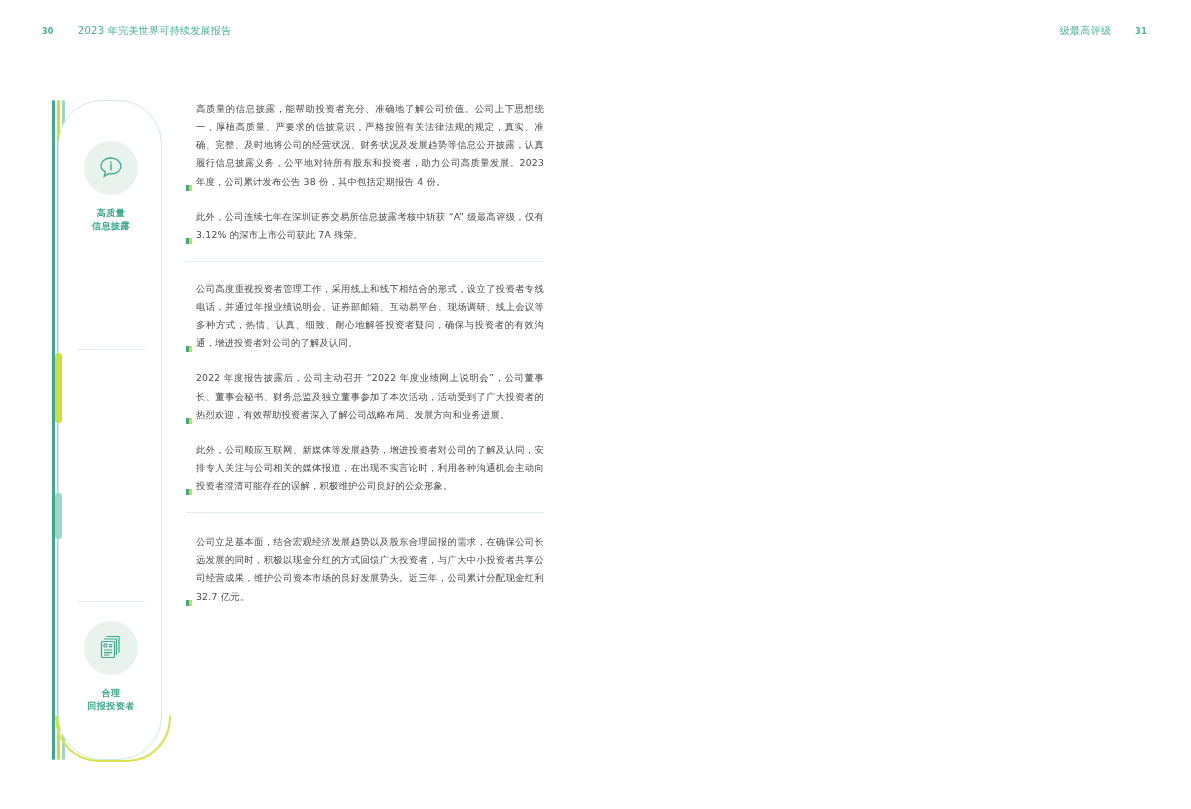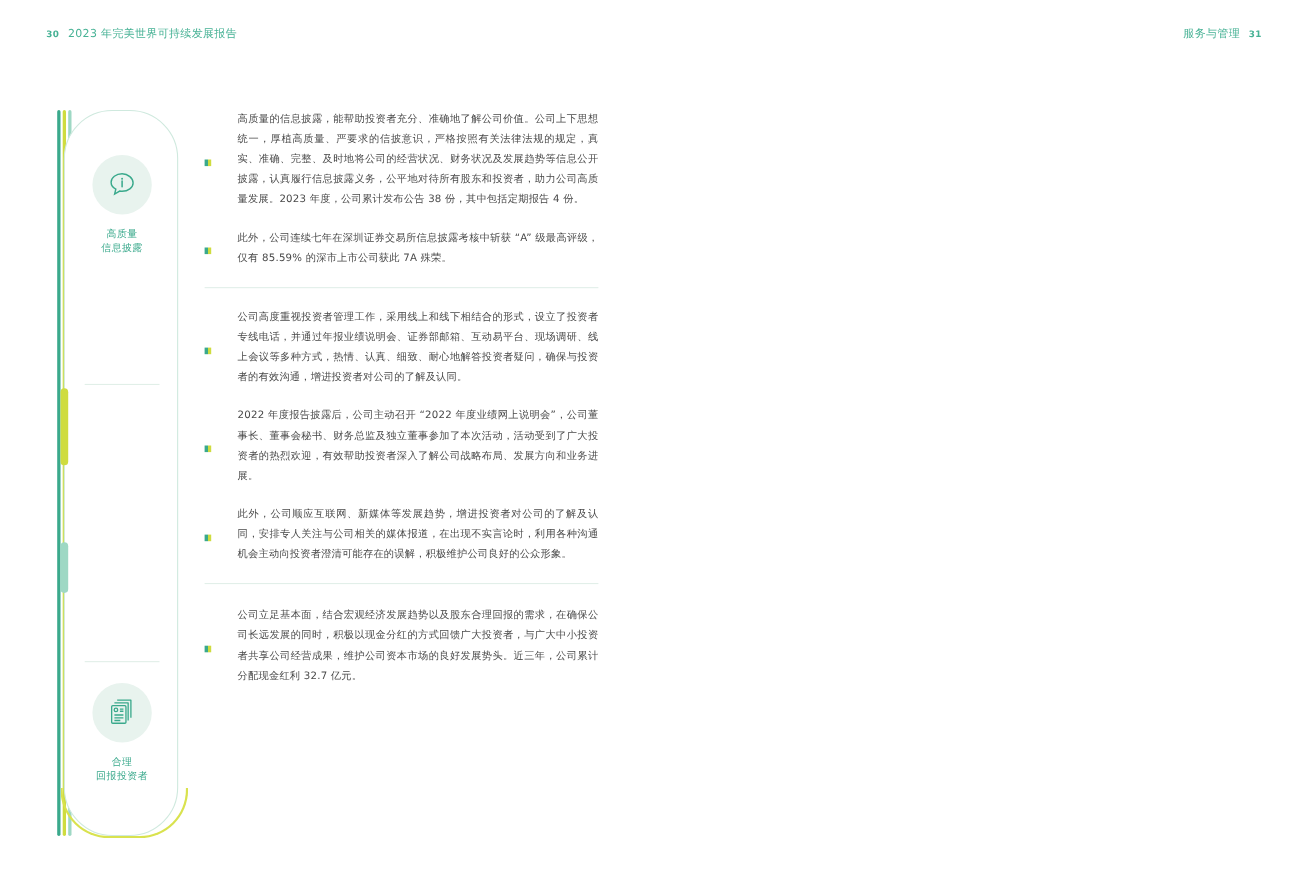--- a/index.html
+++ b/index.html
@@ -8,21 +8,21 @@
     background:#ffffff;
     font-family:"DejaVu Sans","Liberation Sans",sans-serif;
     overflow:hidden;
     position:relative;
   }
   .page{position:absolute;inset:0;display:flex;}
   .page-half{position:relative;width:595.5px;height:809px;}
   .page-half.right{border-left:0px solid transparent;}
 
   
-  .runhead{position:absolute;top:24px;display:flex;align-items:center;gap:8px;
+  .runhead{position:absolute;top:24px;display:flex;align-items:center;gap:24px;
            font-size:7.5px;color:#47b295;letter-spacing:.3px;white-space:nowrap;}
   .runhead.left{left:42px;}
   .runhead.right{right:44px;}
   .runhead .folio{font-size:8px;font-weight:700;color:#47b295;}
   .runhead .rh-txt{font-size:10px;color:#47b295;}
 
   
   .rail{
     position:absolute;left:58px;top:100px;width:104px;height:660px;
   }
@@ -50,30 +50,30 @@
   .rail-item.i1{top:40px;}
   .rail-item.i2{top:268px;}
   .rail-item.i3{top:520px;}
 
   .rail-ico{
     width:54px;height:54px;border-radius:50%;
     background:#e8f3ee;display:flex;align-items:center;justify-content:center;
     margin-bottom:12px;
   }
   .rail-lbl{
-    font-size:9px;line-height:1.45;color:#3aa98c;font-weight:400;
+    font-size:9px;line-height:1.45;color:#3aa98c;font-weight:700;
     text-align:center;letter-spacing:.5px;
   }
   .rail-sep{position:absolute;left:18px;width:68px;height:1px;background:#e1efe8;}
   .sep1{top:248px;}
   .sep2{top:500px;}
 
   
   .lbody{position:absolute;left:186px;top:100px;width:358px;}
-  .bullet-row{display:flex;gap:24px;margin-bottom:17px;align-items:center;}
+  .bullet-row{display:flex;gap:4px;margin-bottom:17px;align-items:flex-end;}
   .bul{flex:0 0 auto;width:6px;height:6px;margin-top:5px;
        background:linear-gradient(90deg,#3aa98c 0 50%,#cfdc3f 50% 100%);}
   .ptxt{font-size:9.3px;line-height:1.95;color:#4a4a4a;text-align:justify;
         letter-spacing:.2px;}
   .divider{height:1px;background:#e2efe9;margin:6px 0 18px 0;}
 </style>
 </head>
 <body>
 
 <div class="page">
@@ -130,21 +130,21 @@
     </div>
 
     <div class="lbody">
 
       <div class="bullet-row">
         <span class="bul"></span>
         <div class="ptxt">高质量的信息披露，能帮助投资者充分、准确地了解公司价值。公司上下思想统一，厚植高质量、严要求的信披意识，严格按照有关法律法规的规定，真实、准确、完整、及时地将公司的经营状况、财务状况及发展趋势等信息公开披露，认真履行信息披露义务，公平地对待所有股东和投资者，助力公司高质量发展。2023 年度，公司累计发布公告 38 份，其中包括定期报告 4 份。</div>
       </div>
       <div class="bullet-row">
         <span class="bul"></span>
-        <div class="ptxt">此外，公司连续七年在深圳证券交易所信息披露考核中斩获 “A” 级最高评级，仅有 85.59% 的深市上市公司获此 7A 殊荣。</div>
+        <div class="ptxt">此外，公司连续七年在深圳证券交易所信息披露考核中斩获 “A” 级最高评级，仅有 3.12% 的深市上市公司获此 7A 殊荣。</div>
       </div>
 
       <div class="divider"></div>
 
       <div class="bullet-row">
         <span class="bul"></span>
         <div class="ptxt">公司高度重视投资者管理工作，采用线上和线下相结合的形式，设立了投资者专线电话，并通过年报业绩说明会、证券部邮箱、互动易平台、现场调研、线上会议等多种方式，热情、认真、细致、耐心地解答投资者疑问，确保与投资者的有效沟通，增进投资者对公司的了解及认同。</div>
       </div>
       <div class="bullet-row">
         <span class="bul"></span>
@@ -161,18 +161,18 @@
         <span class="bul"></span>
         <div class="ptxt">公司立足基本面，结合宏观经济发展趋势以及股东合理回报的需求，在确保公司长远发展的同时，积极以现金分红的方式回馈广大投资者，与广大中小投资者共享公司经营成果，维护公司资本市场的良好发展势头。近三年，公司累计分配现金红利 32.7 亿元。</div>
       </div>
 
     </div>
   </div>
 
   <div class="page-half right">
 
     <div class="runhead right">
-      <span class="rh-txt">服务与管理</span>
+      <span class="rh-txt">级最高评级</span>
       <span class="folio">31</span>
     </div>
 
   </div>
 </div>
 
 </body></html>

